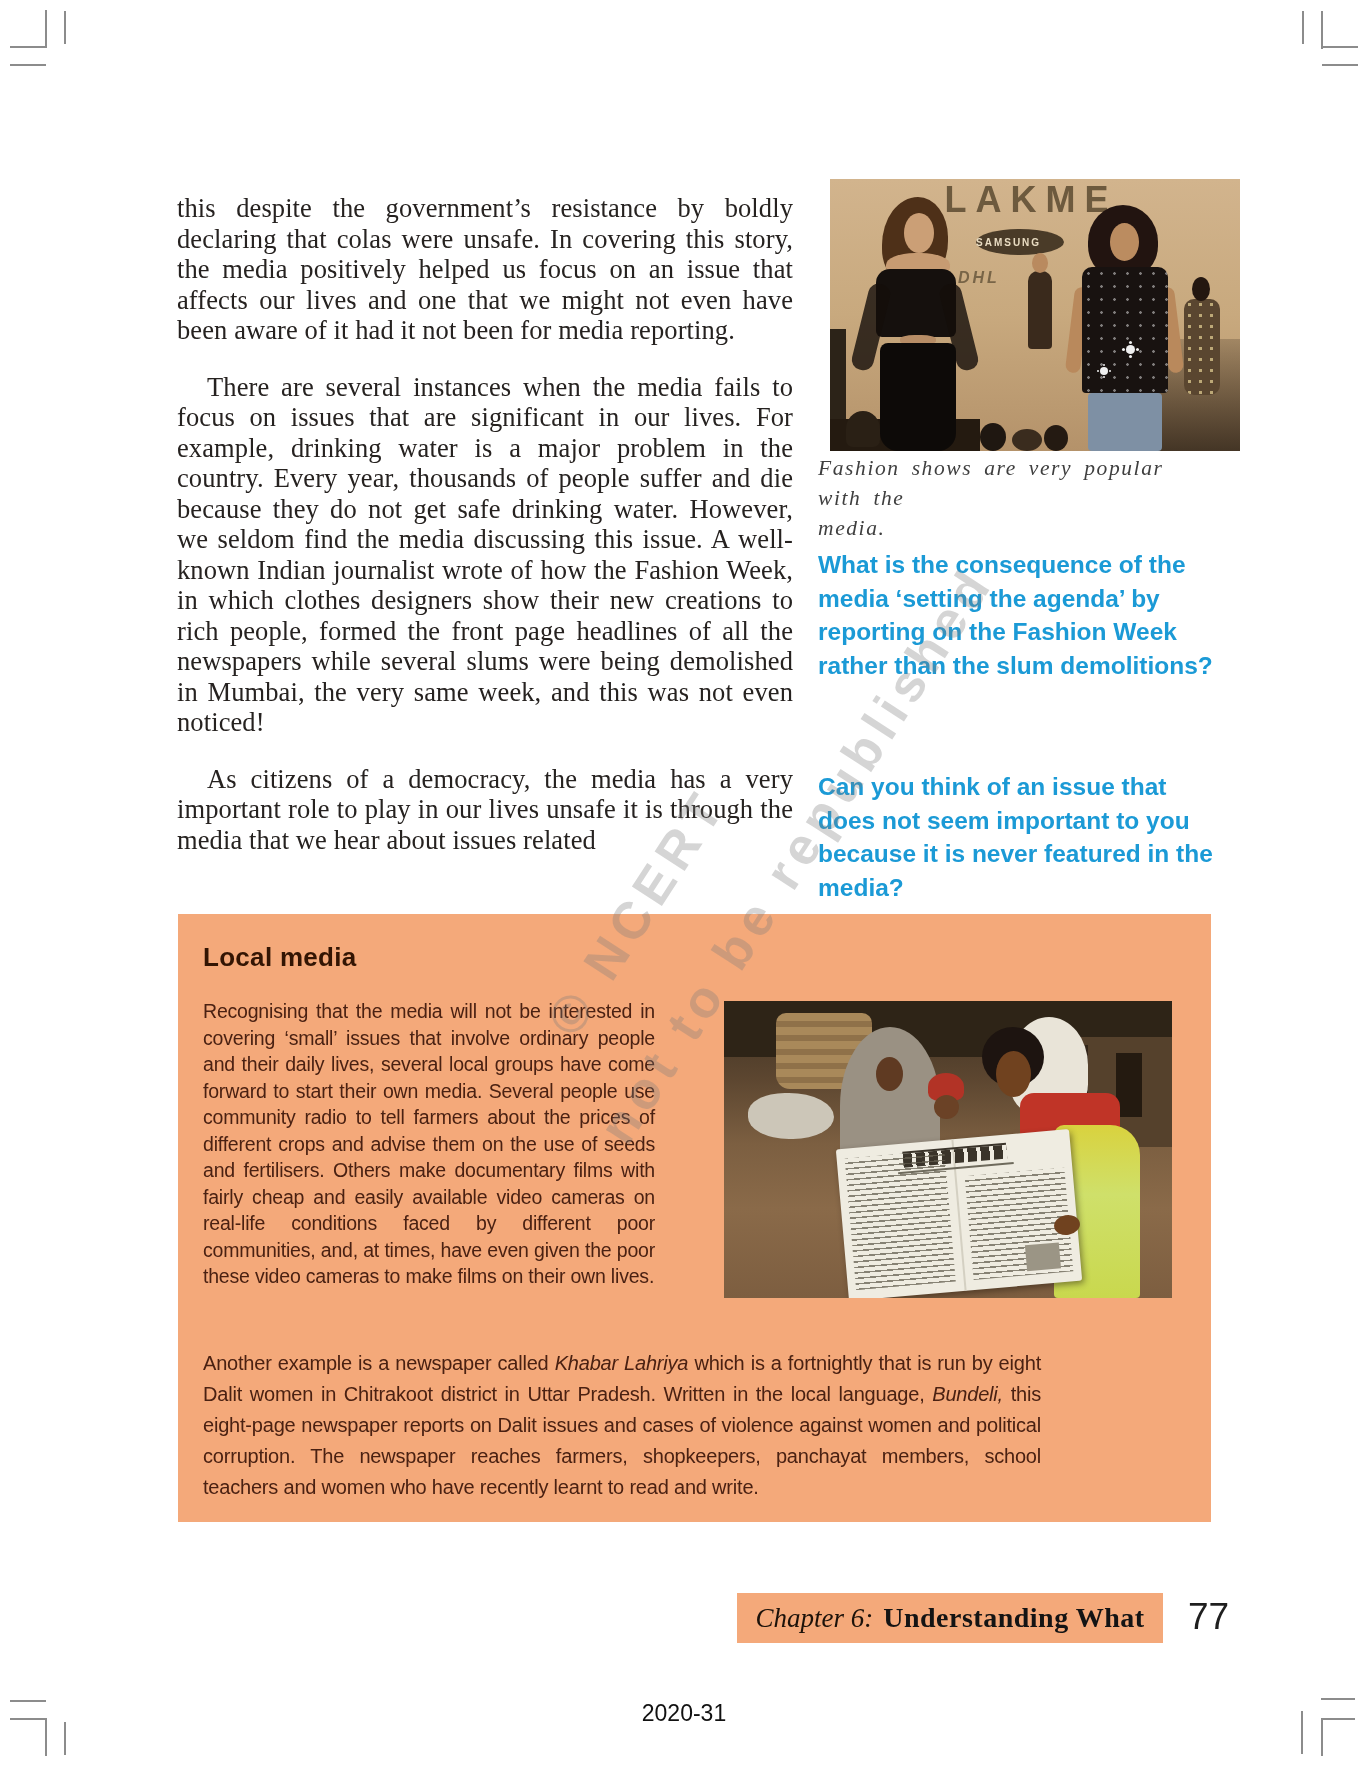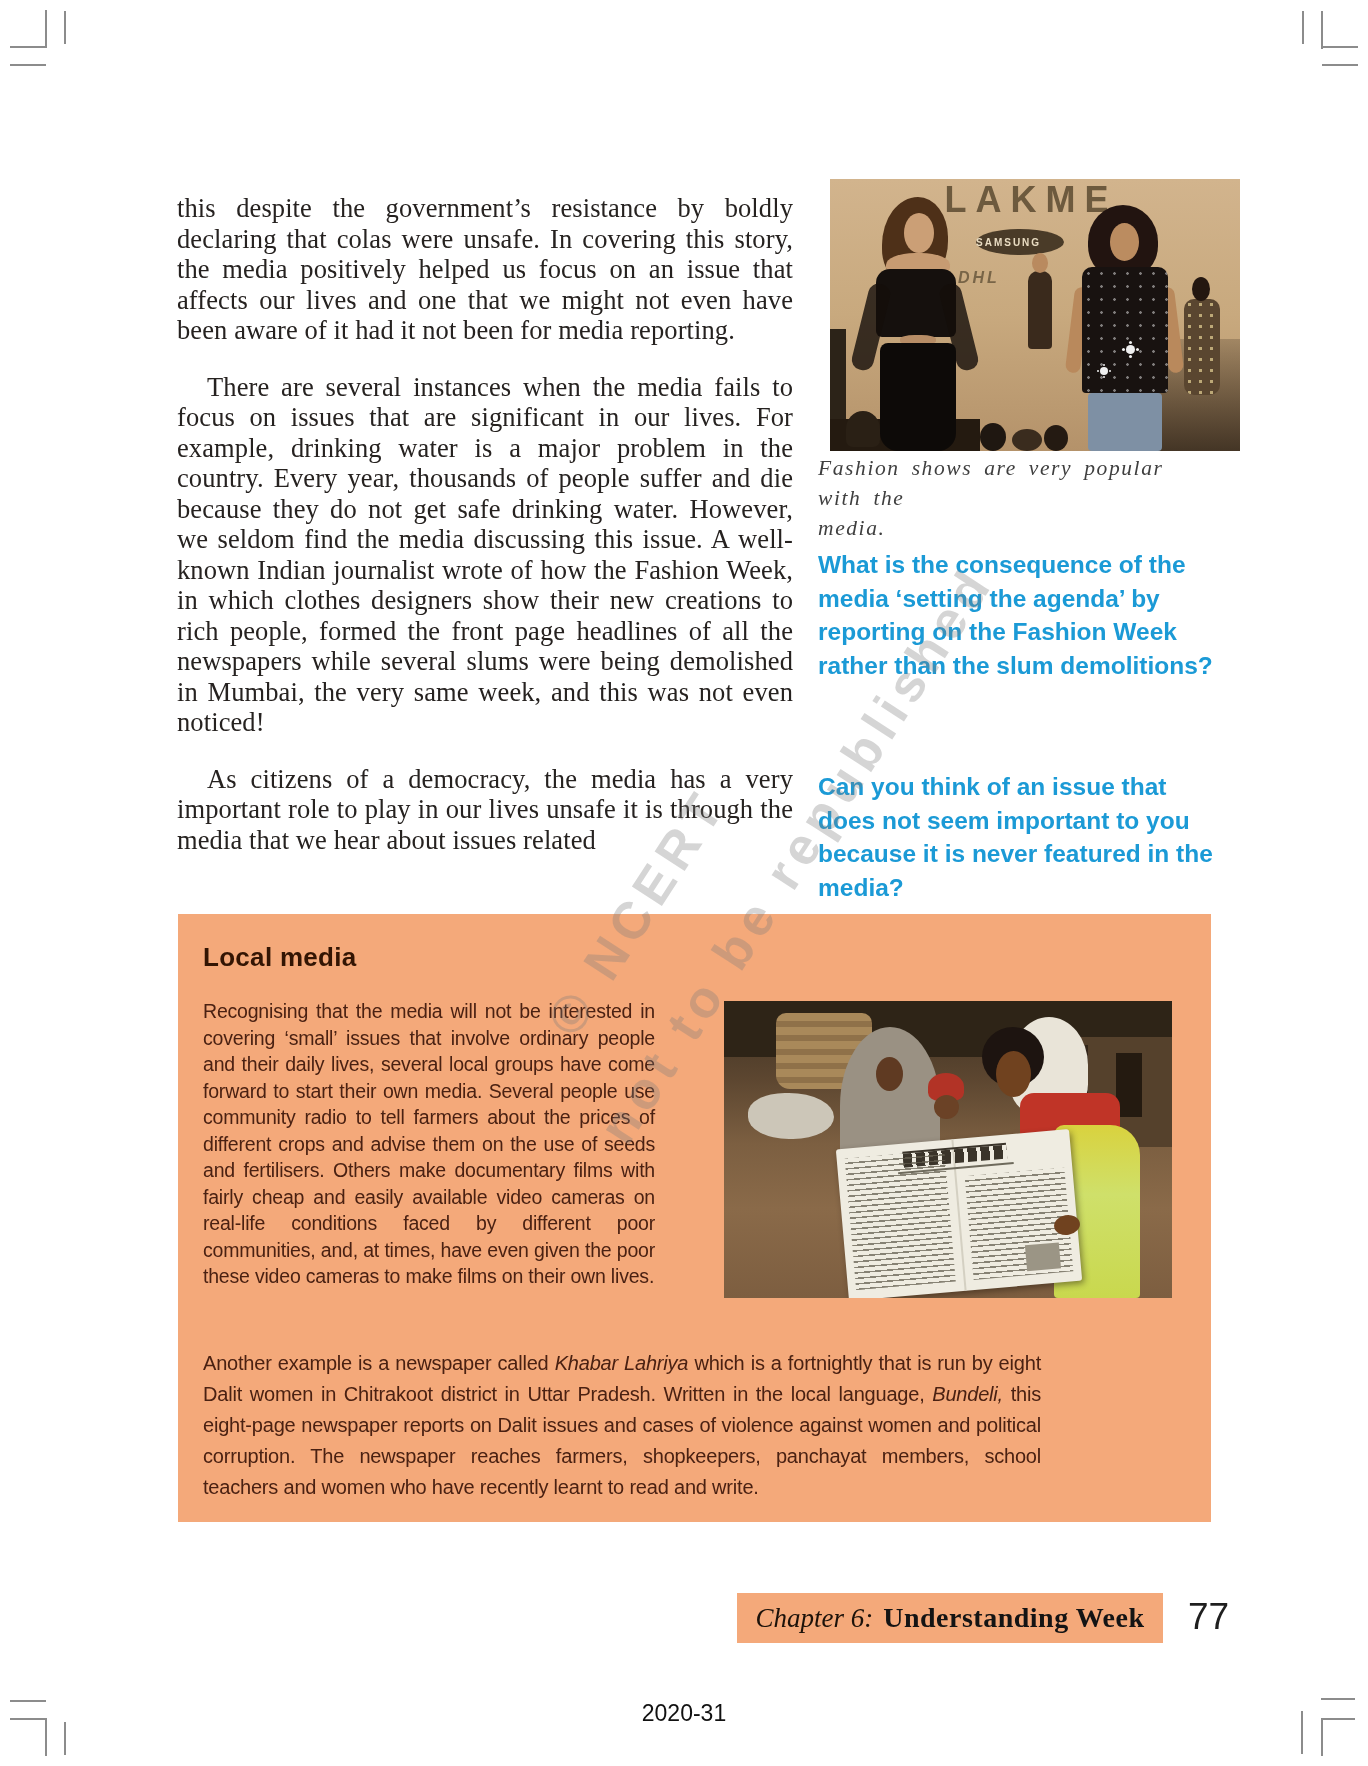--- a/index.html
+++ b/index.html
@@ -192,18 +192,18 @@
       <div class="shape" style="left:330px;top:214px;width:26px;height:20px;background:#70421f;border-radius:50%;transform:rotate(-10deg);"></div>
     </div>
 
     <p class="box-p2">
       <span>Another example is a newspaper called </span><i>Khabar Lahriya</i><span> which is a fortnightly that is run by eight Dalit women in Chitrakoot district in Uttar Pradesh. Written in the local language, </span><i>Bundeli,</i><span> this eight-page newspaper reports on Dalit issues and cases of violence against women and political corruption. The newspaper reaches farmers, shopkeepers, panchayat members, school teachers and women who have recently learnt to read and write.</span>
     </p>
   </section>
 
   <div class="chapbar">
     <span class="lbl">Chapter 6:</span>
-    <span class="ttl">Understanding Week</span>
+    <span class="ttl">Understanding What</span>
   </div>
   <div class="pageno">77</div>
   <div class="year">2020-31</div>
 
 </div>
 
 </body></html>

